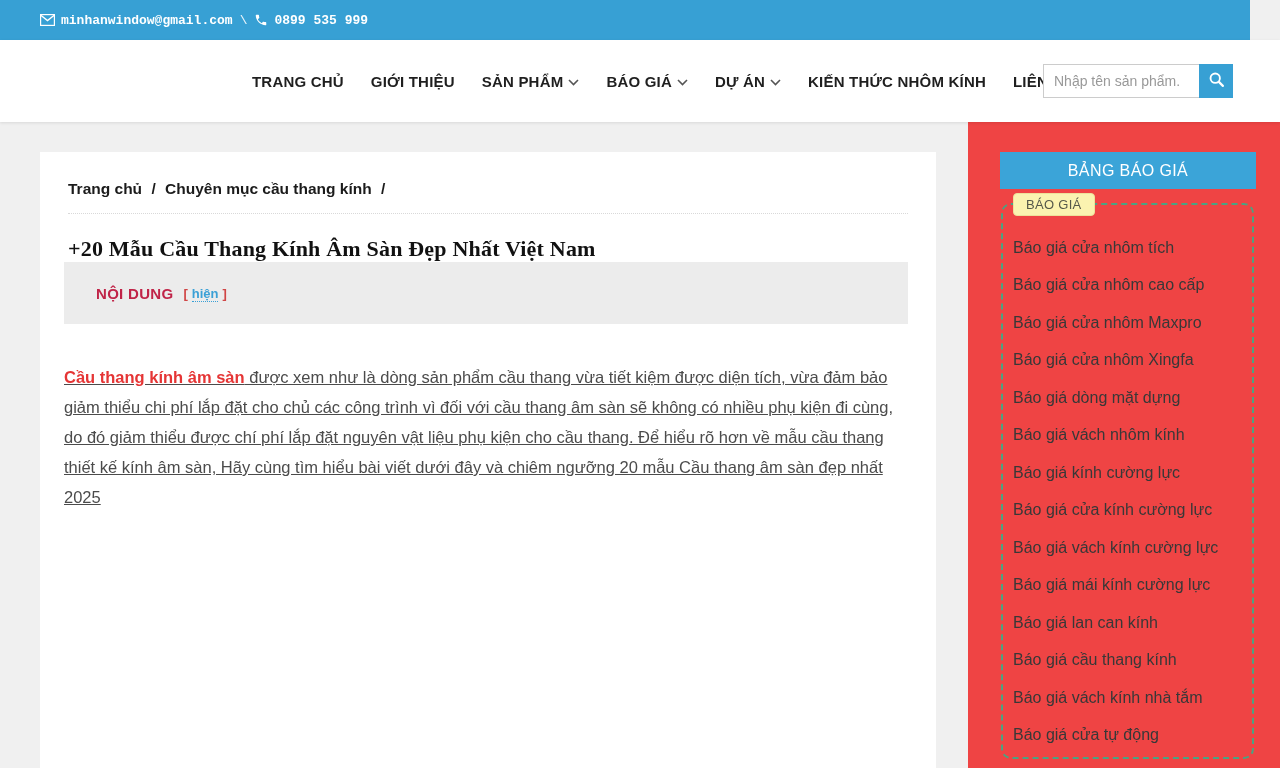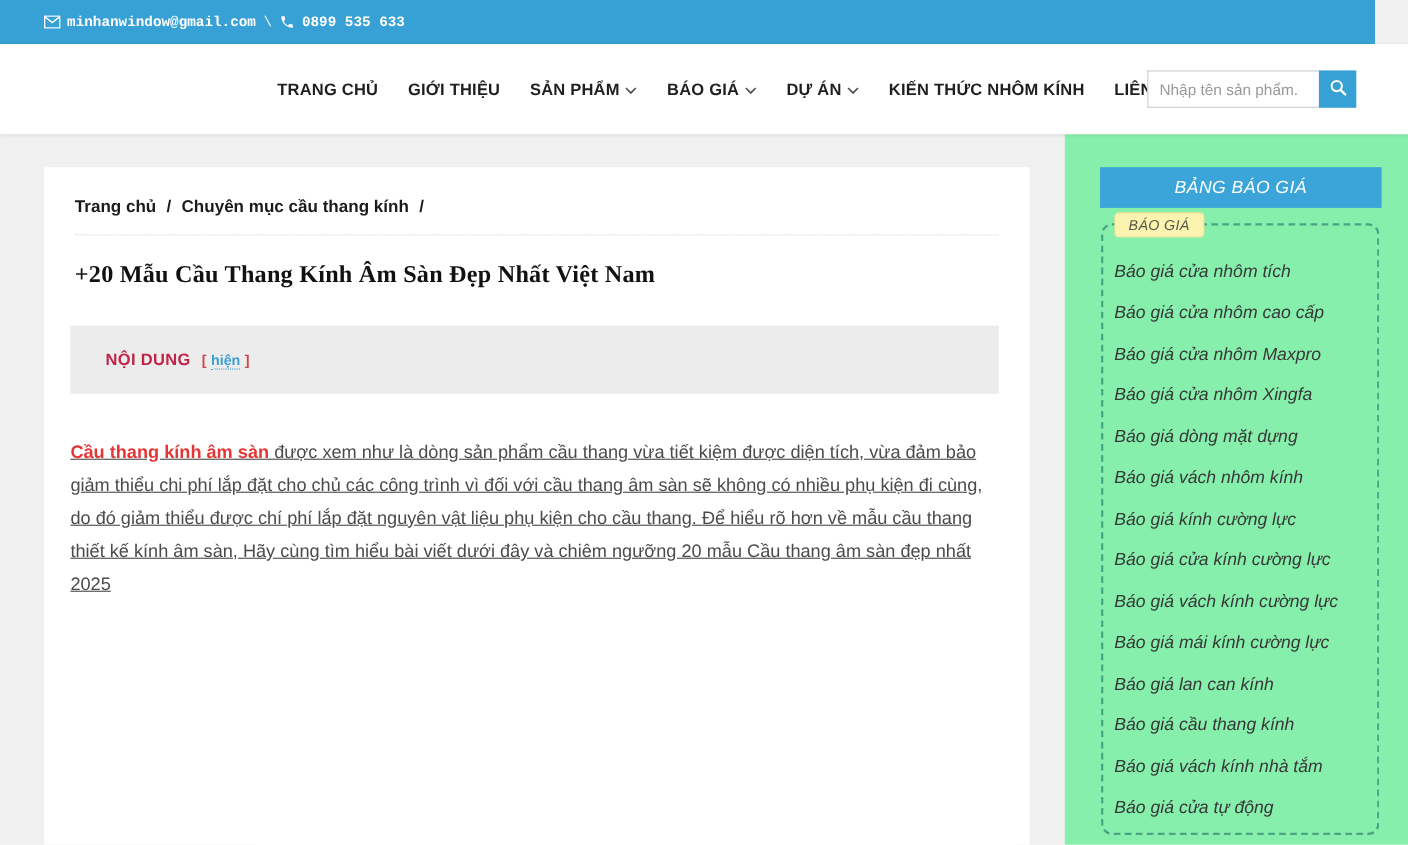--- a/index.html
+++ b/index.html
@@ -52,36 +52,36 @@
   .breadcrumb .bc-sep { margin:0 5px; font-weight:bold; }
   .bc-link { cursor:pointer; }
   .dotted-divider {
     border:none; border-top:1px dotted #d9d9d9; margin:15px 0 0 4px;
   }
   .article-title {
     font-family:"Liberation Serif", serif; font-weight:bold; font-size:22px;
     color:#111; margin:22px 0 0 4px; letter-spacing:.2px;
   }
   .toc-box {
-    margin-top:34px; height:62px; background:#ececec;
+    height:62px; background:#ececec;
     display:flex; align-items:center; padding-left:32px;
   }
   .toc-title { color:#c02448; font-weight:bold; font-size:15px; letter-spacing:.3px; }
   .toc-toggle-wrap { margin-left:10px; font-size:13px; color:#d04545; font-weight:bold; }
   .toc-toggle {
     color:#3aa0d6; cursor:pointer; margin:0 4px;
     border-bottom:1px dotted #3aa0d6;
   }
   .article-para {
     margin-top:38px; font-size:16.5px; line-height:30px; color:#4b4b4b; width:850px;text-decoration:underline;
   }
   .lead-red { color:#e53535; font-weight:bold; }
 
   
-  .sidebar { position:absolute; left:968px; top:122px; width:312px; height:646px; background:#86efac;font-style:italic; }
+  .sidebar { position:absolute; left:968px; top:122px; width:312px; height:646px; background:#ef4444; }
   .sidebar-title {
     position:absolute; left:32px; top:30px; width:256px; height:37px;
     background:#3ba4d8; color:#fff; font-size:16px; letter-spacing:.4px;
     display:flex; align-items:center; justify-content:center;
   }
   .pricing-box {
     position:absolute; left:33px; top:81px; width:253px; height:556px;
     border:2px dashed #4aa382; border-radius:10px; padding:24px 0 0 10px;
   }
   .pricing-box-label {
@@ -103,21 +103,21 @@
         <path d="M0.5 1 L7.5 6.5 L14.5 1" fill="none" stroke="#fff" stroke-width="1.4"></path>
       </svg>
   </span>
   <span>minhanwindow@gmail.com</span>
   <span class="sep">\</span>
   <span class="ic">
     <svg width="14" height="14" viewBox="0 0 24 24">
         <path fill="#fff" d="M6.6 10.8c1.4 2.8 3.8 5.1 6.6 6.6l2.2-2.2c.3-.3.7-.4 1-.2 1.1.4 2.3.6 3.6.6.6 0 1 .4 1 1V20c0 .6-.4 1-1 1C10.8 21 3 13.2 3 4c0-.6.4-1 1-1h3.5c.6 0 1 .4 1 1 0 1.2.2 2.4.6 3.6.1.3 0 .7-.2 1l-2.3 2.2z"></path>
       </svg>
   </span>
-  <span>0899 535 633</span>
+  <span>0899 535 999</span>
 </div>
 
 <div class="header">
   <nav class="nav">
     <div class="nav-item">
       <span>TRANG CHỦ</span>
     </div>
     <div class="nav-item">
       <span>GIỚI THIỆU</span>
     </div>

